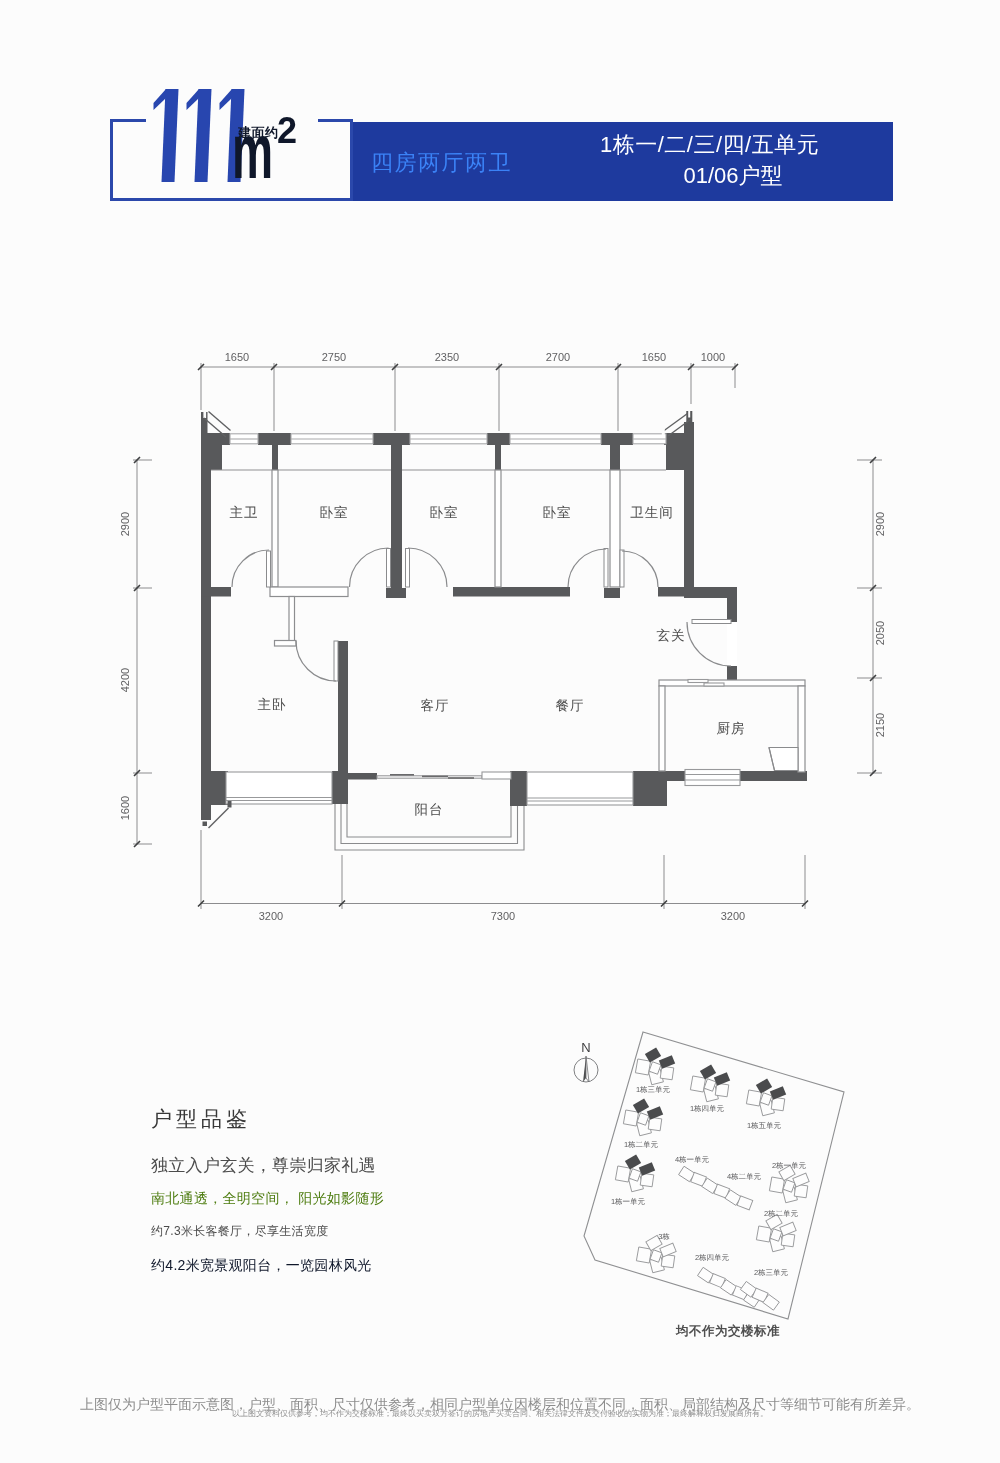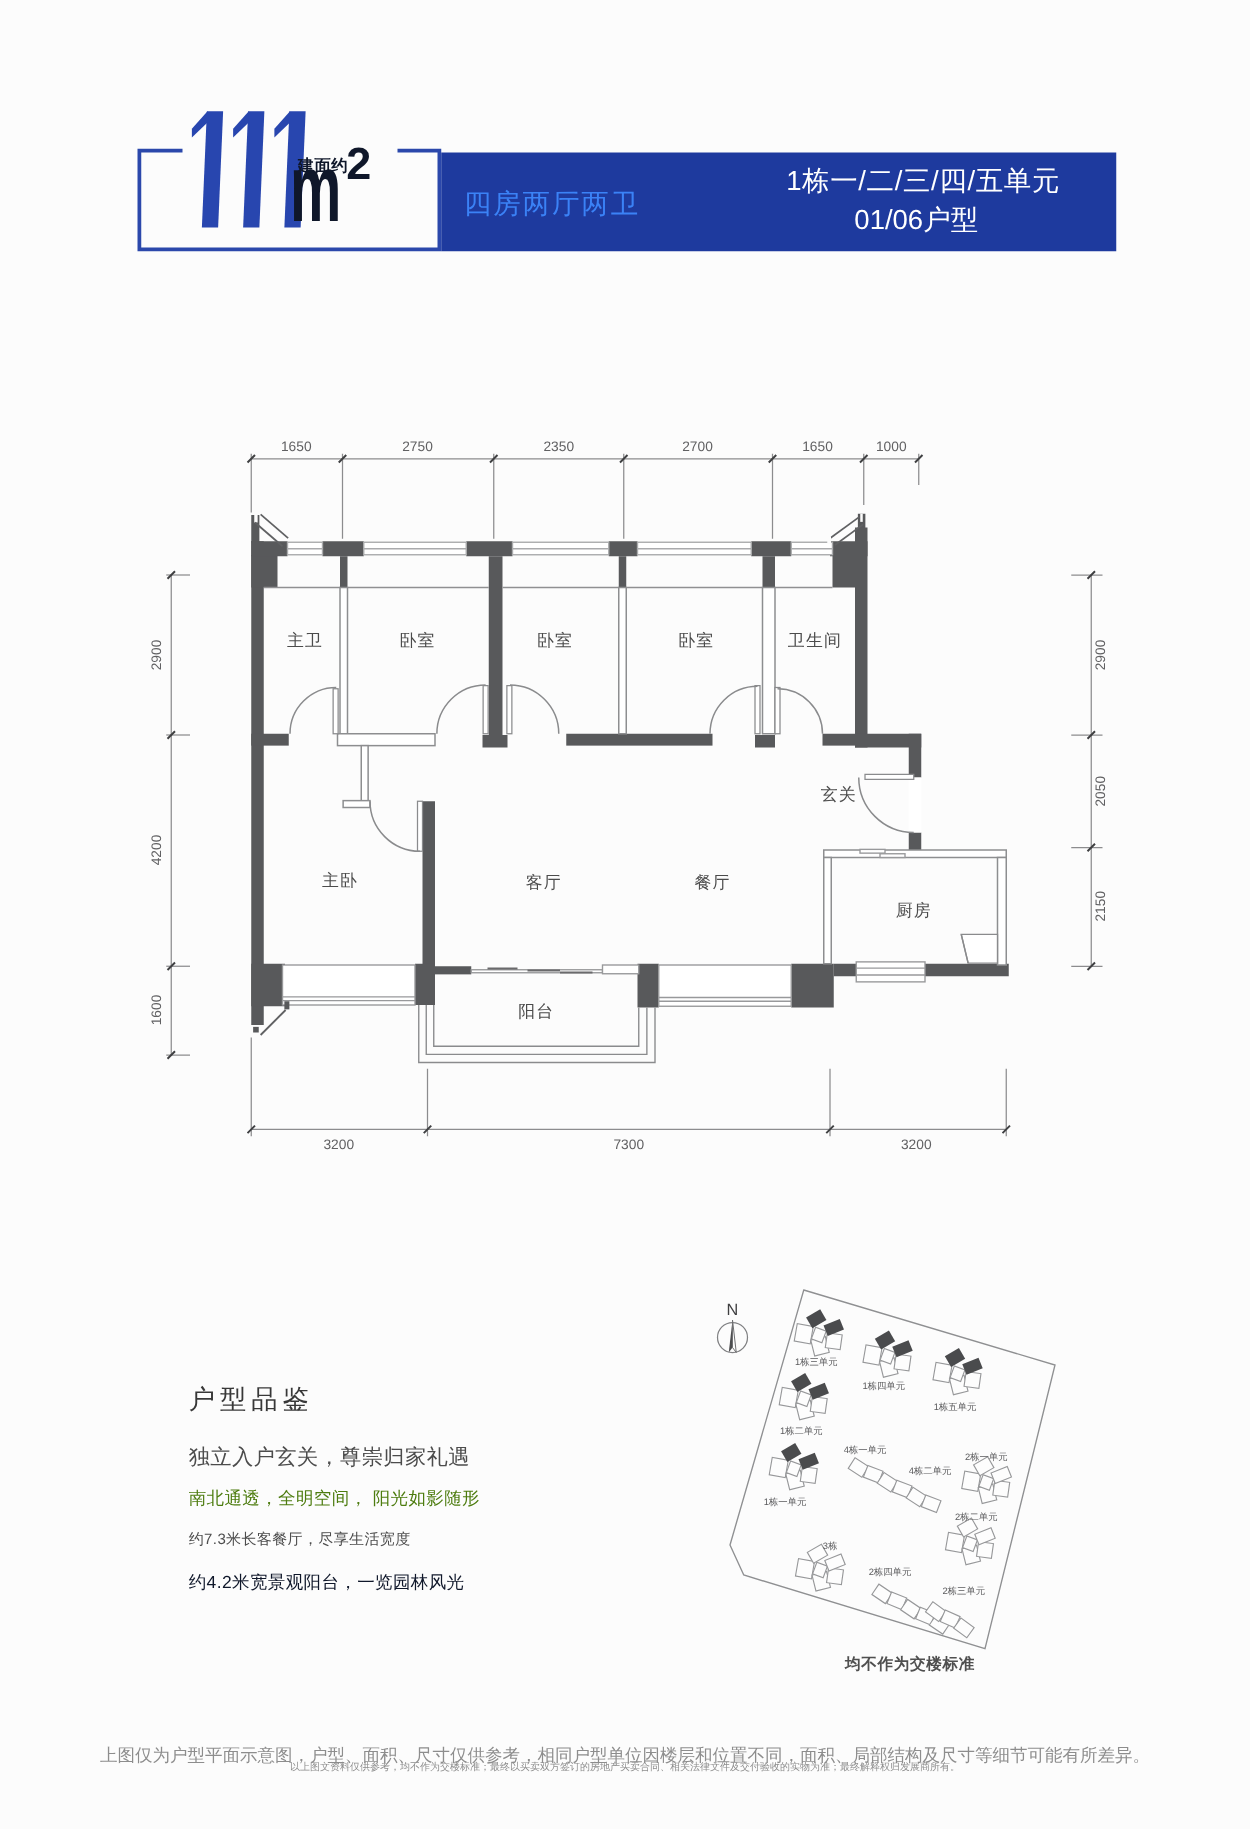--- a/index.html
+++ b/index.html
@@ -28,21 +28,21 @@
 <div class="abs" style="left:232px;top:100px;width:90px;height:90px;color:#0f172a;text-align:center;">
   <span style="position:absolute;left:6px;top:24px;font-size:13px;font-weight:bold;letter-spacing:0.5px;">建面约</span>
   <span style="position:absolute;left:0px;top:13px;font-size:77px;font-weight:bold;transform:scaleX(0.60);transform-origin:left top;line-height:1;">m</span>
   <span style="position:absolute;left:45px;top:13px;font-size:36px;font-weight:bold;line-height:1;">2</span>
 </div>
 
 <div class="abs" style="left:353px;top:122px;width:540px;height:79px;background:#1e3a9e;"></div>
 
 <div class="abs" style="left:371px;top:148px;color:#3b82f6;font-size:22px;letter-spacing:1.5px;">四房两厅两卫</div>
 
-<div class="abs" style="left:600px;top:130px;width:277px;text-align:center;color:#fff;font-size:22px;letter-spacing:0.5px;">1栋一/二/三/四/五单元</div>
+<div class="abs" style="left:600px;top:130px;width:277px;text-align:left;color:#fff;font-size:22px;letter-spacing:0.5px;">1栋一/二/三/四/五单元</div>
 
 <div class="abs" style="left:600px;top:161px;width:266px;text-align:center;color:#fff;font-size:22px;">01/06户型</div>
 
 <svg class="abs" style="left:100px;top:330px;" width="850" height="620" viewBox="100 330 850 620">
 <g fill="#58595b" stroke="none">
 
   <rect x="201" y="433" width="10" height="387"></rect>
   <rect x="201" y="412" width="6.5" height="22"></rect>
 
   <rect x="201" y="444" width="21" height="26"></rect>

